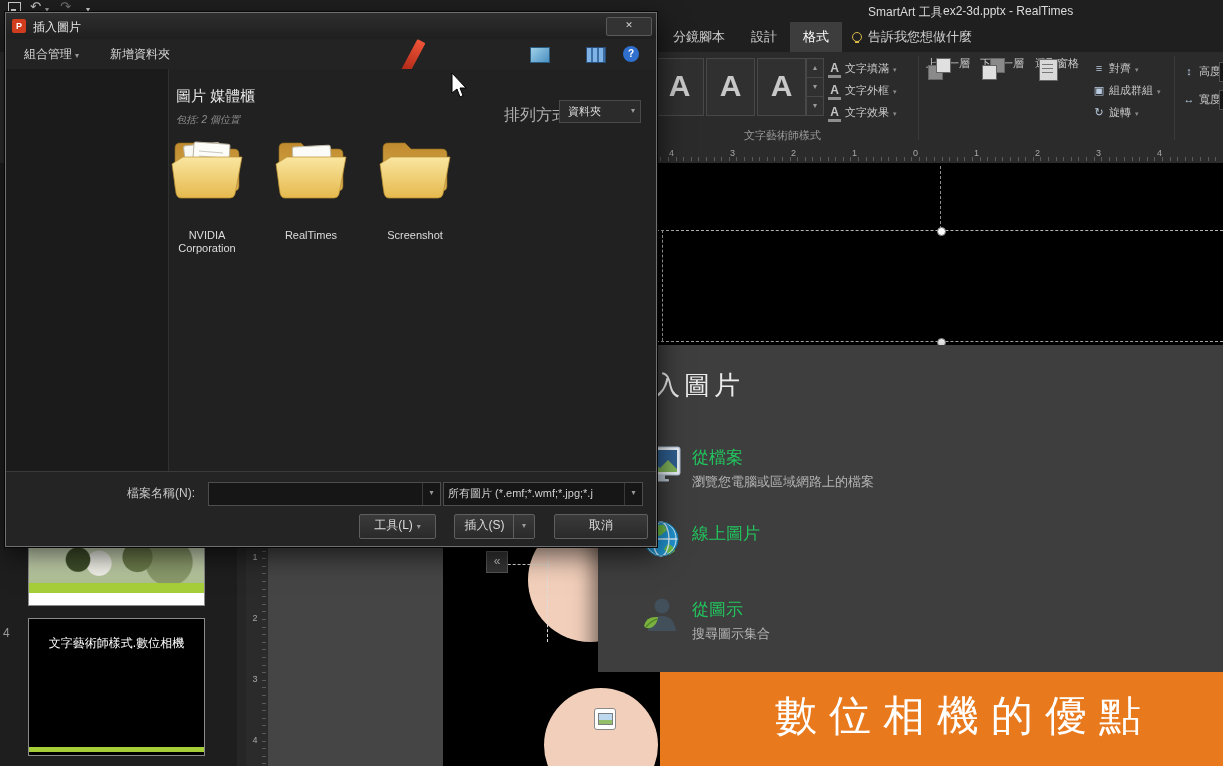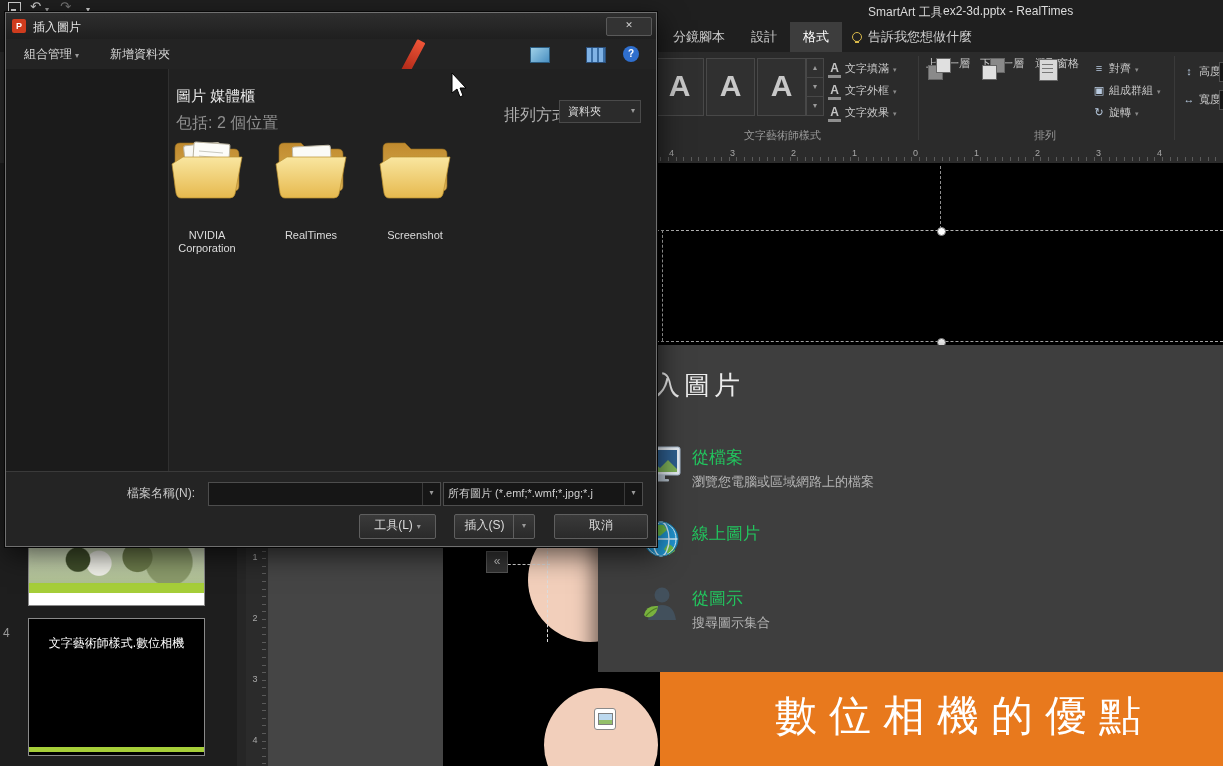--- a/index.html
+++ b/index.html
@@ -111,21 +111,21 @@
   .tbbtn .dd{color:#9a9a9a;font-size:8px;margin-left:3px;}
   .redslash{position:absolute;left:402px;top:0;width:9px;height:38px;background:linear-gradient(180deg,#ef5538,#a82414);transform:rotate(28deg);border-radius:1px;}
   .previc{position:absolute;left:524px;top:8px;width:18px;height:14px;border:1px solid #2b5c80;background:linear-gradient(135deg,#9fd0e8,#4a90c2);}
   .viewsic{position:absolute;left:580px;top:8px;width:18px;height:14px;border:1px solid #2b4e78;
       background:repeating-linear-gradient(90deg,#7fb2e5 0 4px,#3a6ea5 4px 6px);}
   .helpic{position:absolute;left:617px;top:7px;width:16px;height:16px;border-radius:50%;background:#2f6fce;
       color:#fff;font-size:10px;font-weight:bold;text-align:center;line-height:16px;}
   .dlg-body{position:absolute;left:0;top:56px;right:0;height:402px;background:#212121;}
   .navpane{position:absolute;left:0;top:0;width:162px;height:402px;background:#1b1b1b;border-right:1px solid #303030;}
   .libtitle{position:absolute;left:170px;top:18px;color:#eaeaea;font-size:15px;}
-  .libsub{position:absolute;left:170px;top:44px;color:#8f8f8f;font-size:16px;}
+  .libsub{position:absolute;left:170px;top:44px;color:#8f8f8f;font-size:10px;font-style:italic;}
   .arrlabel{position:absolute;left:498px;top:36px;color:#b0b0b0;font-size:16px;}
   .arrbtn{position:absolute;left:553px;top:31px;width:72px;height:21px;background:#2b2b2b;border:1px solid #4a4a4a;
       color:#d8d8d8;font-size:11px;line-height:20px;padding-left:8px;}
   .arrbtn .dd{position:absolute;right:5px;color:#9a9a9a;font-size:8px;}
   .folder{position:absolute;top:65px;width:86px;text-align:center;}
   .folder .lbl{position:absolute;left:-4px;top:95px;width:94px;color:#dcdcdc;font-size:11px;line-height:13px;}
   .dlg-footer{position:absolute;left:0;top:458px;right:0;height:74px;background:#242424;border-top:1px solid #3a3a3a;}
   .fnlabel{position:absolute;left:89px;top:13px;width:100px;text-align:right;color:#c8c8c8;font-size:12px;}
   .combo{position:absolute;top:10px;height:22px;background:#161616;border:1px solid #4d4d4d;color:#d0d0d0;font-size:11px;}
   .combo .val{position:absolute;left:4px;top:0;right:20px;line-height:20px;overflow:hidden;white-space:nowrap;}
@@ -236,21 +236,20 @@
     <div class="sizerow" style="left:1182px;top:10px;">
       <span class="smic">↕</span><span>高度</span>
     </div>
     <div class="sizebox" style="left:1219px;top:10px;"></div>
     <div class="sizerow" style="left:1182px;top:38px;">
       <span class="smic">↔</span><span>寬度</span>
     </div>
     <div class="sizebox" style="left:1219px;top:38px;"></div>
 
     <div class="grplabel" style="left:655px;width:255px;">文字藝術師樣式</div>
-    <div class="grplabel" style="left:918px;width:254px;">排列</div>
   </div>
 
   <div class="abs hruler">
     <div class="ticks"></div>
     <span class="rnum" style="left:669px;">4</span>
     <span class="rnum" style="left:730px;">3</span>
     <span class="rnum" style="left:791px;">2</span>
     <span class="rnum" style="left:852px;">1</span>
     <span class="rnum" style="left:913px;">0</span>
     <span class="rnum" style="left:974px;">1</span>
@@ -313,21 +312,21 @@
         <circle cx="21" cy="21" r="17" fill="#2196d3"></circle>
         <path d="M6 14 q8 -9 18 -7 l3 5 -7 6 -8 -2 z" fill="#6fbf4a"></path>
         <path d="M28 26 q6 2 7 7 l-6 4 -5 -6 z" fill="#6fbf4a"></path>
         <ellipse cx="21" cy="21" rx="8" ry="17" fill="none" stroke="#d6eefb" stroke-width="1.4"></ellipse>
         <ellipse cx="21" cy="21" rx="15" ry="17" fill="none" stroke="#d6eefb" stroke-width="1"></ellipse>
         <line x1="4" y1="21" x2="38" y2="21" stroke="#d6eefb" stroke-width="1.4"></line>
         <circle cx="21" cy="21" r="17" fill="none" stroke="#1178a8"></circle>
       </svg>
       <div class="ttl">線上圖片</div>
     </div>
-    <div class="insitem" style="top:236px;">
+    <div class="insitem" style="top:247px;">
       <svg width="42" height="42" viewBox="0 0 42 42">
         <circle cx="22" cy="12" r="7.5" fill="#42505c"></circle>
         <path d="M8 37 q2 -15 14 -15 q12 0 14 15 z" fill="#42505c"></path>
         <path d="M4 32 q2 -10 14 -9 q-1 9 -8 11 q-4 1 -6 -2 z" fill="#79b23e"></path>
         <path d="M6 33 q5 -6 11 -8" stroke="#4e7d24" fill="none" stroke-width="1.2"></path>
       </svg>
       <div class="ttl">從圖示</div>
       <div class="dsc">搜尋圖示集合</div>
     </div>
   </div>

